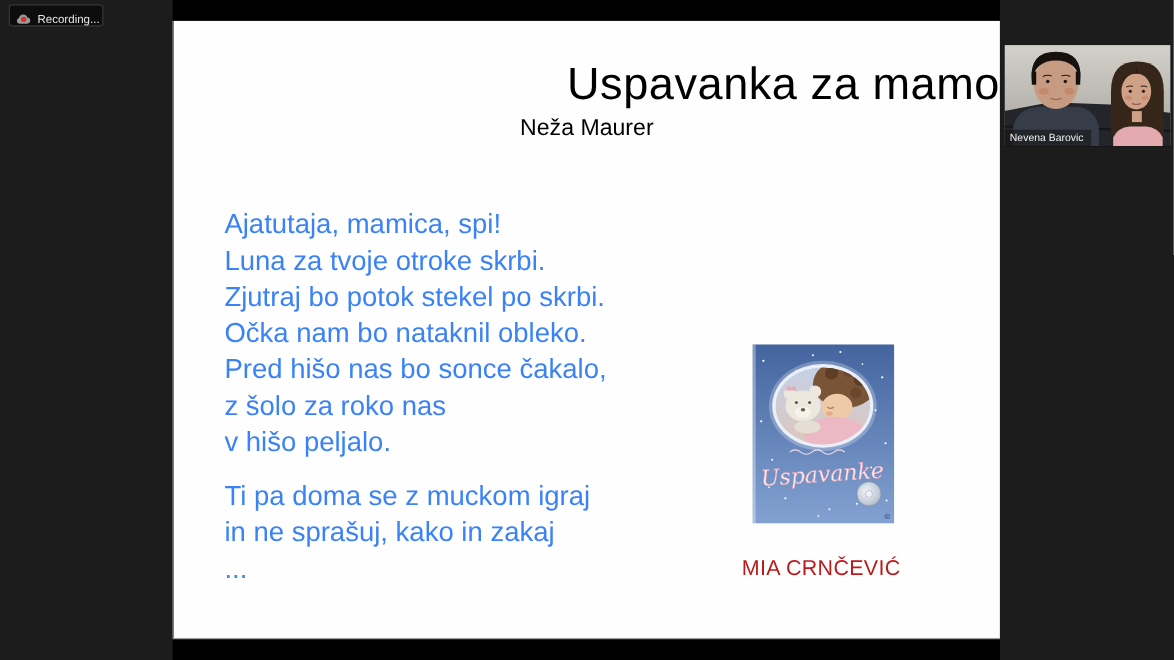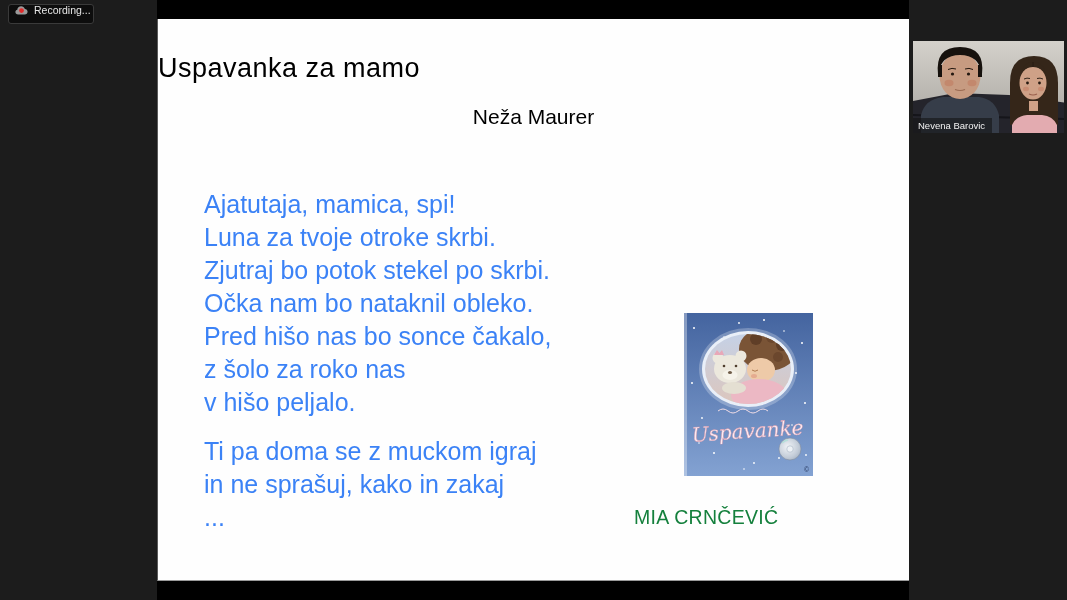--- a/index.html
+++ b/index.html
@@ -10,21 +10,21 @@
     position: relative;
   }
 
   
   .recording-pill {
     position: absolute; left: 8px; top: 4px;
     width: 86px; height: 20px;
     background: #0d0d0d;
     border: 1px solid #3a3a3a;
     border-radius: 3px;
-    display: flex; align-items: flex-start;
+    display: flex; align-items: flex-end;
     padding-left: 6px; gap: 6px;
     z-index: 30;
   }
   .recording-pill span {
     color: #e6e6e6; font-size: 10.5px; line-height: 1;
   }
 
   
   .share-region {
     position: absolute; left: 157px; top: 0;
@@ -33,42 +33,43 @@
   }
   .slide {
     position: absolute; left: 0; top: 19px;
     width: 752px; height: 562px;
     background: #fefefe;
     border-left: 1px solid #5a5a5a;
     border-bottom: 1px solid #9a9a9a;
   }
   .slide-title {
     position: absolute; left: 0; top: 34px; width: 100%;
-    text-align: left;
-    font-size: 27px; color: #000; letter-spacing: 0.5px;
+    text-align: right;
+    font-size: 41px; color: #000; letter-spacing: 0.5px;
   }
   .slide-subtitle {
     position: absolute; left: 0; top: 86px; width: 100%;
     text-align: center;
     font-size: 21px; color: #000;
   }
   .poem {
     position: absolute; left: 46px; top: 169px;
     font-size: 25px; color: #3b82f6;
   }
   .poem-line { height: 33px; line-height: 33px; white-space: pre; }
   .poem-line.blank { height: 16px; }
 
   .book {
     position: absolute; left: 526px; top: 294px;
     width: 129px; height: 163px;
   }
   .caption {
     position: absolute; left: 476px; top: 487px; width: 225px;
-    font-size: 19.5px; color: #15803d; letter-spacing: 0.3px;
+    text-align: center;
+    font-size: 19.5px; color: #b91c1c; letter-spacing: 0.3px;
   }
 
   
   .webcam {
     position: absolute; left: 913px; top: 41px;
     width: 151px; height: 92px;
     background: #000;
     overflow: hidden;
   }
   .name-tag {

